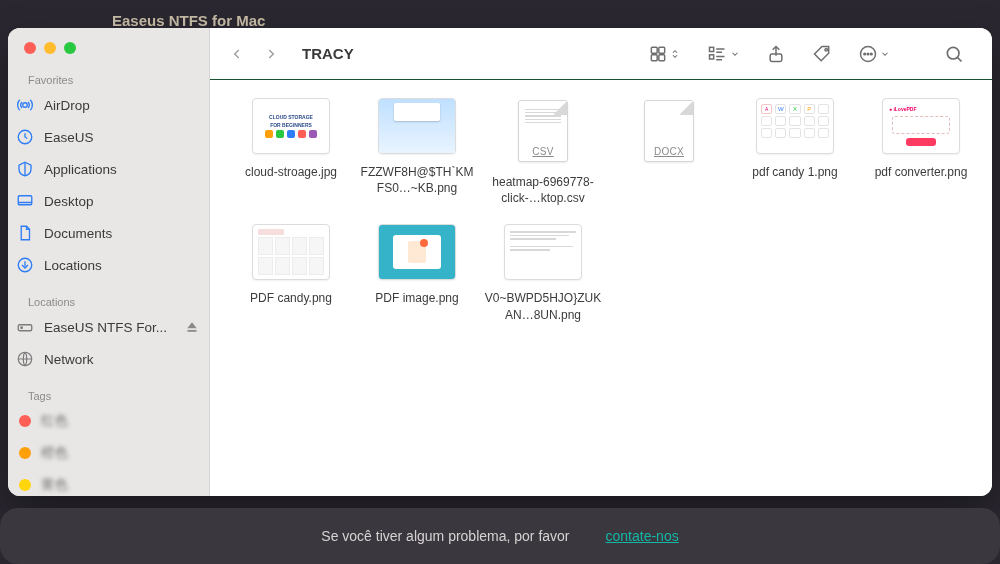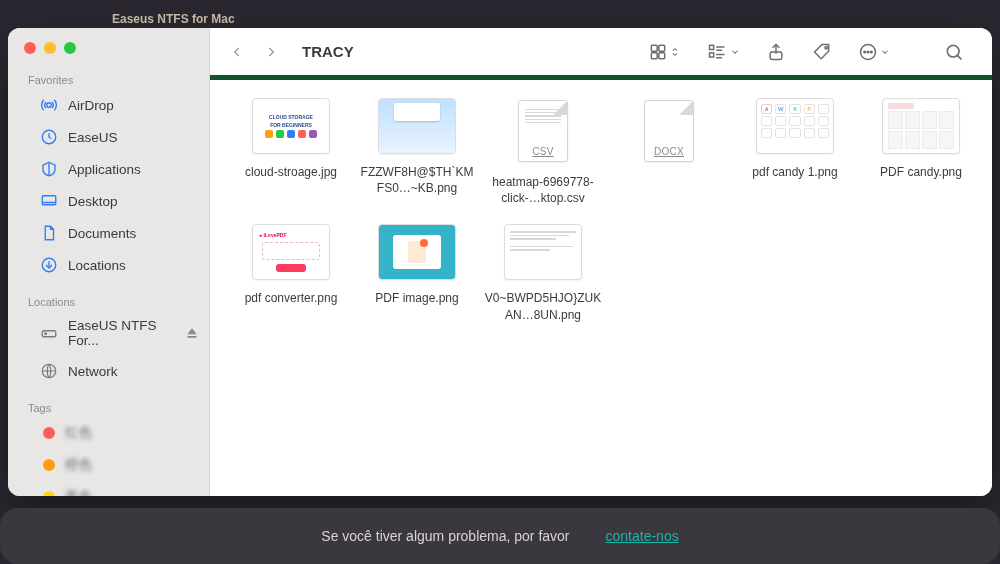--- a/index.html
+++ b/index.html
@@ -1,44 +1,44 @@
 <!DOCTYPE html>
 <html><head>
 <meta charset="utf-8">
 <style>
   * { box-sizing: border-box; margin: 0; padding: 0; }
   html, body { width: 1000px; height: 564px; font-family: -apple-system, "Helvetica Neue", Arial, sans-serif; background:#2a2730; overflow:hidden; }
-  .bg-app-title { position:absolute; top:12px; left:112px; color:#c7bca6; font-size:12px; font-weight:600; filter: blur(0.3px); text-align: center; }
+  .bg-app-title { position:absolute; top:12px; left:112px; color:#c7bca6; font-size:15px; font-weight:600; filter: blur(0.3px); text-align: center; }
   .finder-window {
     position:absolute; top:28px; left:8px; width:984px; height:468px;
     background:#fff; border-radius:12px; box-shadow:0 18px 40px rgba(0,0,0,.35);
     display:flex; overflow:hidden;
   }
   .sidebar {
     width:207px; background:#e9e6e6; display:flex; flex-direction:column;
     border-right:1px solid #d7d4d4;
   }
   .traffic { display:flex; gap:8px; padding:14px 0 18px 16px; }
   .tl { width:12px; height:12px; border-radius:50%; }
   .tl.red{background:#ff5f57;} .tl.yellow{background:#febc2e;} .tl.green{background:#28c840;}
   .sb-section-label { font-size:11px; font-weight:400; color:#8c8a8a; padding:2px 0 4px 20px; }
   .sb-item {
-    display:flex; align-items:center; gap:10px; padding:6px 10px 6px 32px;
+    display:flex; align-items:center; gap:10px; padding:6px 10px 6px 8px;
     font-size:13.5px; color:#3a3a3a; cursor:default;
   }
   .sb-item .icon { width:18px; height:18px; display:flex; align-items:center; justify-content:center; color:#2f7ef6; }
   .sb-item.gray .icon { color:#7d7b7b; }
   .sb-item .eject { margin-left:auto; color:#8a8888; }
   .sb-items { display:flex; flex-direction:column; gap:2px; margin-bottom:14px; }
   .tag-dot { width:12px; height:12px; border-radius:50%; margin-left:3px; }
   .tag-label { filter: blur(2px); color:#6f6d6d; }
   .main { flex:1; display:flex; flex-direction:column; background:#fff; }
   .toolbar {
     height:52px; display:flex; align-items:center; gap:12px; padding:0 28px 0 20px;
-    border-bottom:5px solid #14532d;
+    border-bottom:1px solid #14532d;
   }
   .nav-arrows { display:flex; gap:20px; color:#9f9d9d; }
   .title { font-size:15px; font-weight:700; color:#3b3b3b; margin-left:12px; }
   .spacer { flex:1; }
   .tb-icon { color:#6f6e6e; display:flex; align-items:center; gap:2px; }
   .tb-group { display:flex; align-items:center; gap:26px; }
   .content { flex:1; padding:18px 8px 10px 18px; overflow:auto; }
   .grid { display:grid; grid-template-columns: repeat(6, 126px); gap:18px 0; }
   .file { display:flex; flex-direction:column; align-items:center; text-align:center; }
   .thumb {
@@ -382,48 +382,48 @@
                   <div class="pc-tile"></div>
                   <div class="pc-tile"></div>
                 </div>
             </div>
           </div>
           <div class="filename">pdf candy 1.png</div>
         </div>
 
         <div class="file">
           <div class="thumb">
-            <div class="pdfcandy2">
-              <div class="hd"></div>
-              <div class="row2">
-                  <div class="col"></div>
-                  <div class="col"></div>
-                  <div class="col"></div>
-                  <div class="col"></div>
-                </div>
-              <div class="row2">
-                  <div class="col"></div>
-                  <div class="col"></div>
-                  <div class="col"></div>
-                  <div class="col"></div>
-                </div>
-            </div>
-          </div>
-          <div class="filename">PDF candy.png</div>
-        </div>
-
-        <div class="file">
-          <div class="thumb">
             <div class="conv">
                 <div class="lbl">● iLovePDF</div>
                 <div class="drop"></div>
                 <div class="btn"></div>
               </div>
           </div>
           <div class="filename">pdf converter.png</div>
+        </div>
+
+        <div class="file">
+          <div class="thumb">
+            <div class="pdfcandy2">
+              <div class="hd"></div>
+              <div class="row2">
+                  <div class="col"></div>
+                  <div class="col"></div>
+                  <div class="col"></div>
+                  <div class="col"></div>
+                </div>
+              <div class="row2">
+                  <div class="col"></div>
+                  <div class="col"></div>
+                  <div class="col"></div>
+                  <div class="col"></div>
+                </div>
+            </div>
+          </div>
+          <div class="filename">PDF candy.png</div>
         </div>
 
         <div class="file">
           <div class="thumb">
             <div class="pdfimg">
                 <div class="frame">
                   <div class="doc"></div>
                 </div>
               </div>
           </div>

